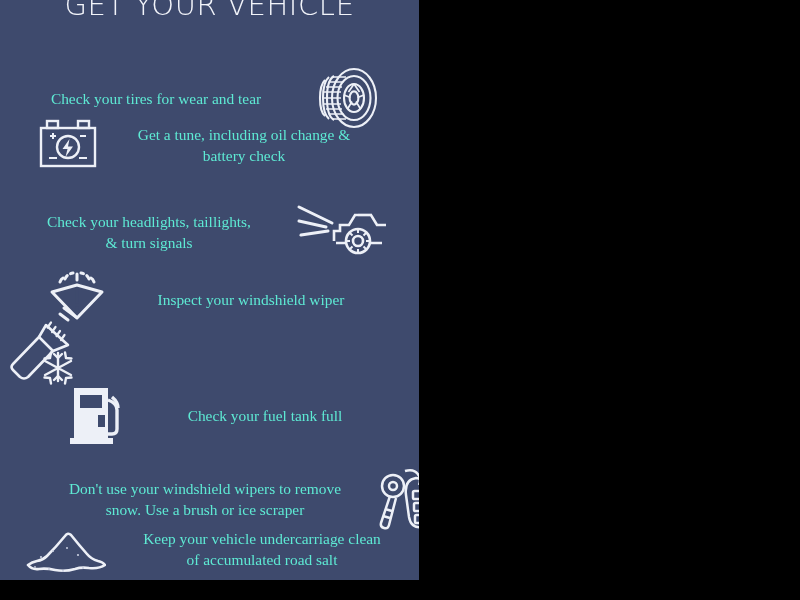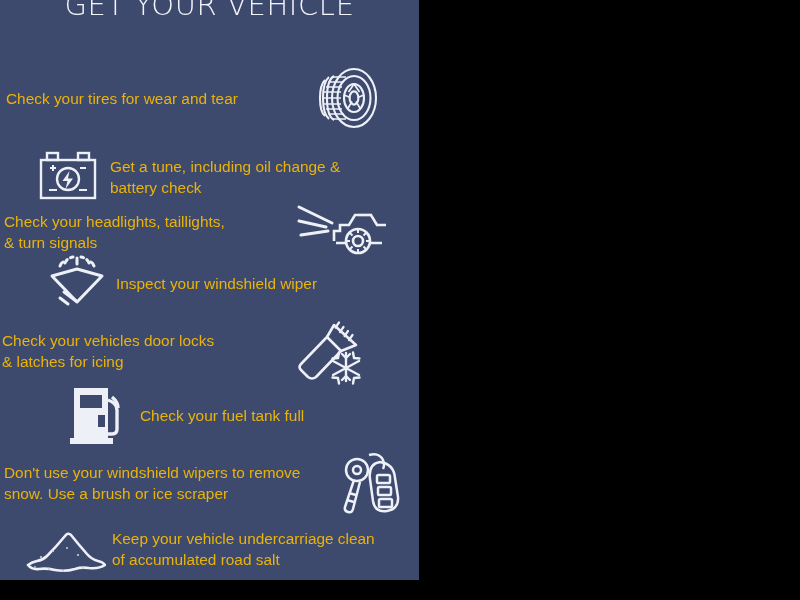--- a/index.html
+++ b/index.html
@@ -47,59 +47,60 @@
 
   
   .row {
     position: absolute;
     display: flex;
     align-items: center;
     width: 419px;
     left: 0;
   }
   .row .txt {
-    color: #eab308;
-    font-family: Liberation Sans, sans-serif;
+    color: #5eead4;
+    font-family: Liberation Serif, serif;
     font-weight: 400;
     font-size: 15.4px;
     line-height: 21px;
+    text-align: center;
     white-space: pre-line;
   }
   .icon { flex: 0 0 auto; display: block; }
 
   
   .row.icon-left { justify-content: flex-start; }
   .row.icon-right { justify-content: flex-start; }
 
   
   #row-tires        { top: 62px;  height: 72px; }
   #row-tires .txt   { width: 300px; margin-left: 6px; }
   #row-tires .icon  { margin-left: 2px; }
 
-  #row-tune         { top: 144px; height: 66px; }
+  #row-tune         { top: 112px; height: 66px; }
   #row-tune .icon   { margin-left: 36px; }
   #row-tune .txt    { width: 268px; margin-left: 10px; }
 
   #row-lights       { top: 196px; height: 62px; }
   #row-lights .txt  { width: 290px; margin-left: 4px; margin-top: 9px; }
   #row-lights .icon { margin-left: 2px; }
 
-  #row-wiper        { top: 252px; height: 62px; }
+  #row-wiper        { top: 268px; height: 62px; }
   #row-wiper .icon  { margin-left: 46px; }
   #row-wiper .txt   { width: 270px; margin-left: 8px; }
 
   #row-locks        { top: 318px; height: 66px; }
   #row-locks .txt   { width: 286px; margin-left: 2px; }
   #row-locks .icon  { margin-left: 6px; }
 
   #row-fuel         { top: 382px; height: 66px; }
   #row-fuel .icon   { margin-left: 70px; }
   #row-fuel .txt    { width: 250px; margin-left: 10px; }
 
-  #row-snow         { top: 450px; height: 66px; }
+  #row-snow         { top: 466px; height: 66px; padding-left: 36px; }
   #row-snow .txt    { width: 330px; margin-left: 4px; }
   #row-snow .icon   { margin-left: 2px; }
 
   #row-salt         { top: 514px; height: 70px; }
   #row-salt .icon   { margin-left: 22px; }
   #row-salt .txt    { width: 300px; margin-left: 6px; }
 </style>
 </head>
 <body>
 
@@ -184,22 +185,20 @@
         </g>
         <g fill="none" stroke="#edf0f7" stroke-width="3" stroke-linecap="round">
           <path d="M18 38 L30 47"></path>
           <path d="M14 44 L22 50"></path>
         </g>
       </svg>
       <div class="txt">Inspect your windshield wiper</div>
     </div>
 
     <div class="row icon-right" id="row-locks">
-      <div class="txt">Check your vehicles door locks
-&amp; latches for icing</div>
       <svg class="icon" width="72" height="72" viewBox="0 0 72 72">
         <g fill="none" stroke="#edf0f7" stroke-width="2.6" stroke-linejoin="round">
           <path d="M14 62 L7 55 q-3 -3 0 -6 L33 22 L47 36 L22 62 q-4 3 -8 0 Z"></path>
           <path d="M33 22 L40 10 L62 30 L47 36"></path>
         </g>
         <g fill="none" stroke="#edf0f7" stroke-width="2.2" stroke-linecap="round">
           <path d="M41.5 12.5 l3.5 -5 M46 17 l3.5 -5 M50.5 21 l3.5 -5 M55 25 l3.5 -5"></path>
         </g>
         <g fill="none" stroke="#edf0f7" stroke-width="2.4" stroke-linecap="round">
           <path d="M52 38 v28 M39 46 l26 14 M65 46 l-26 14"></path>

